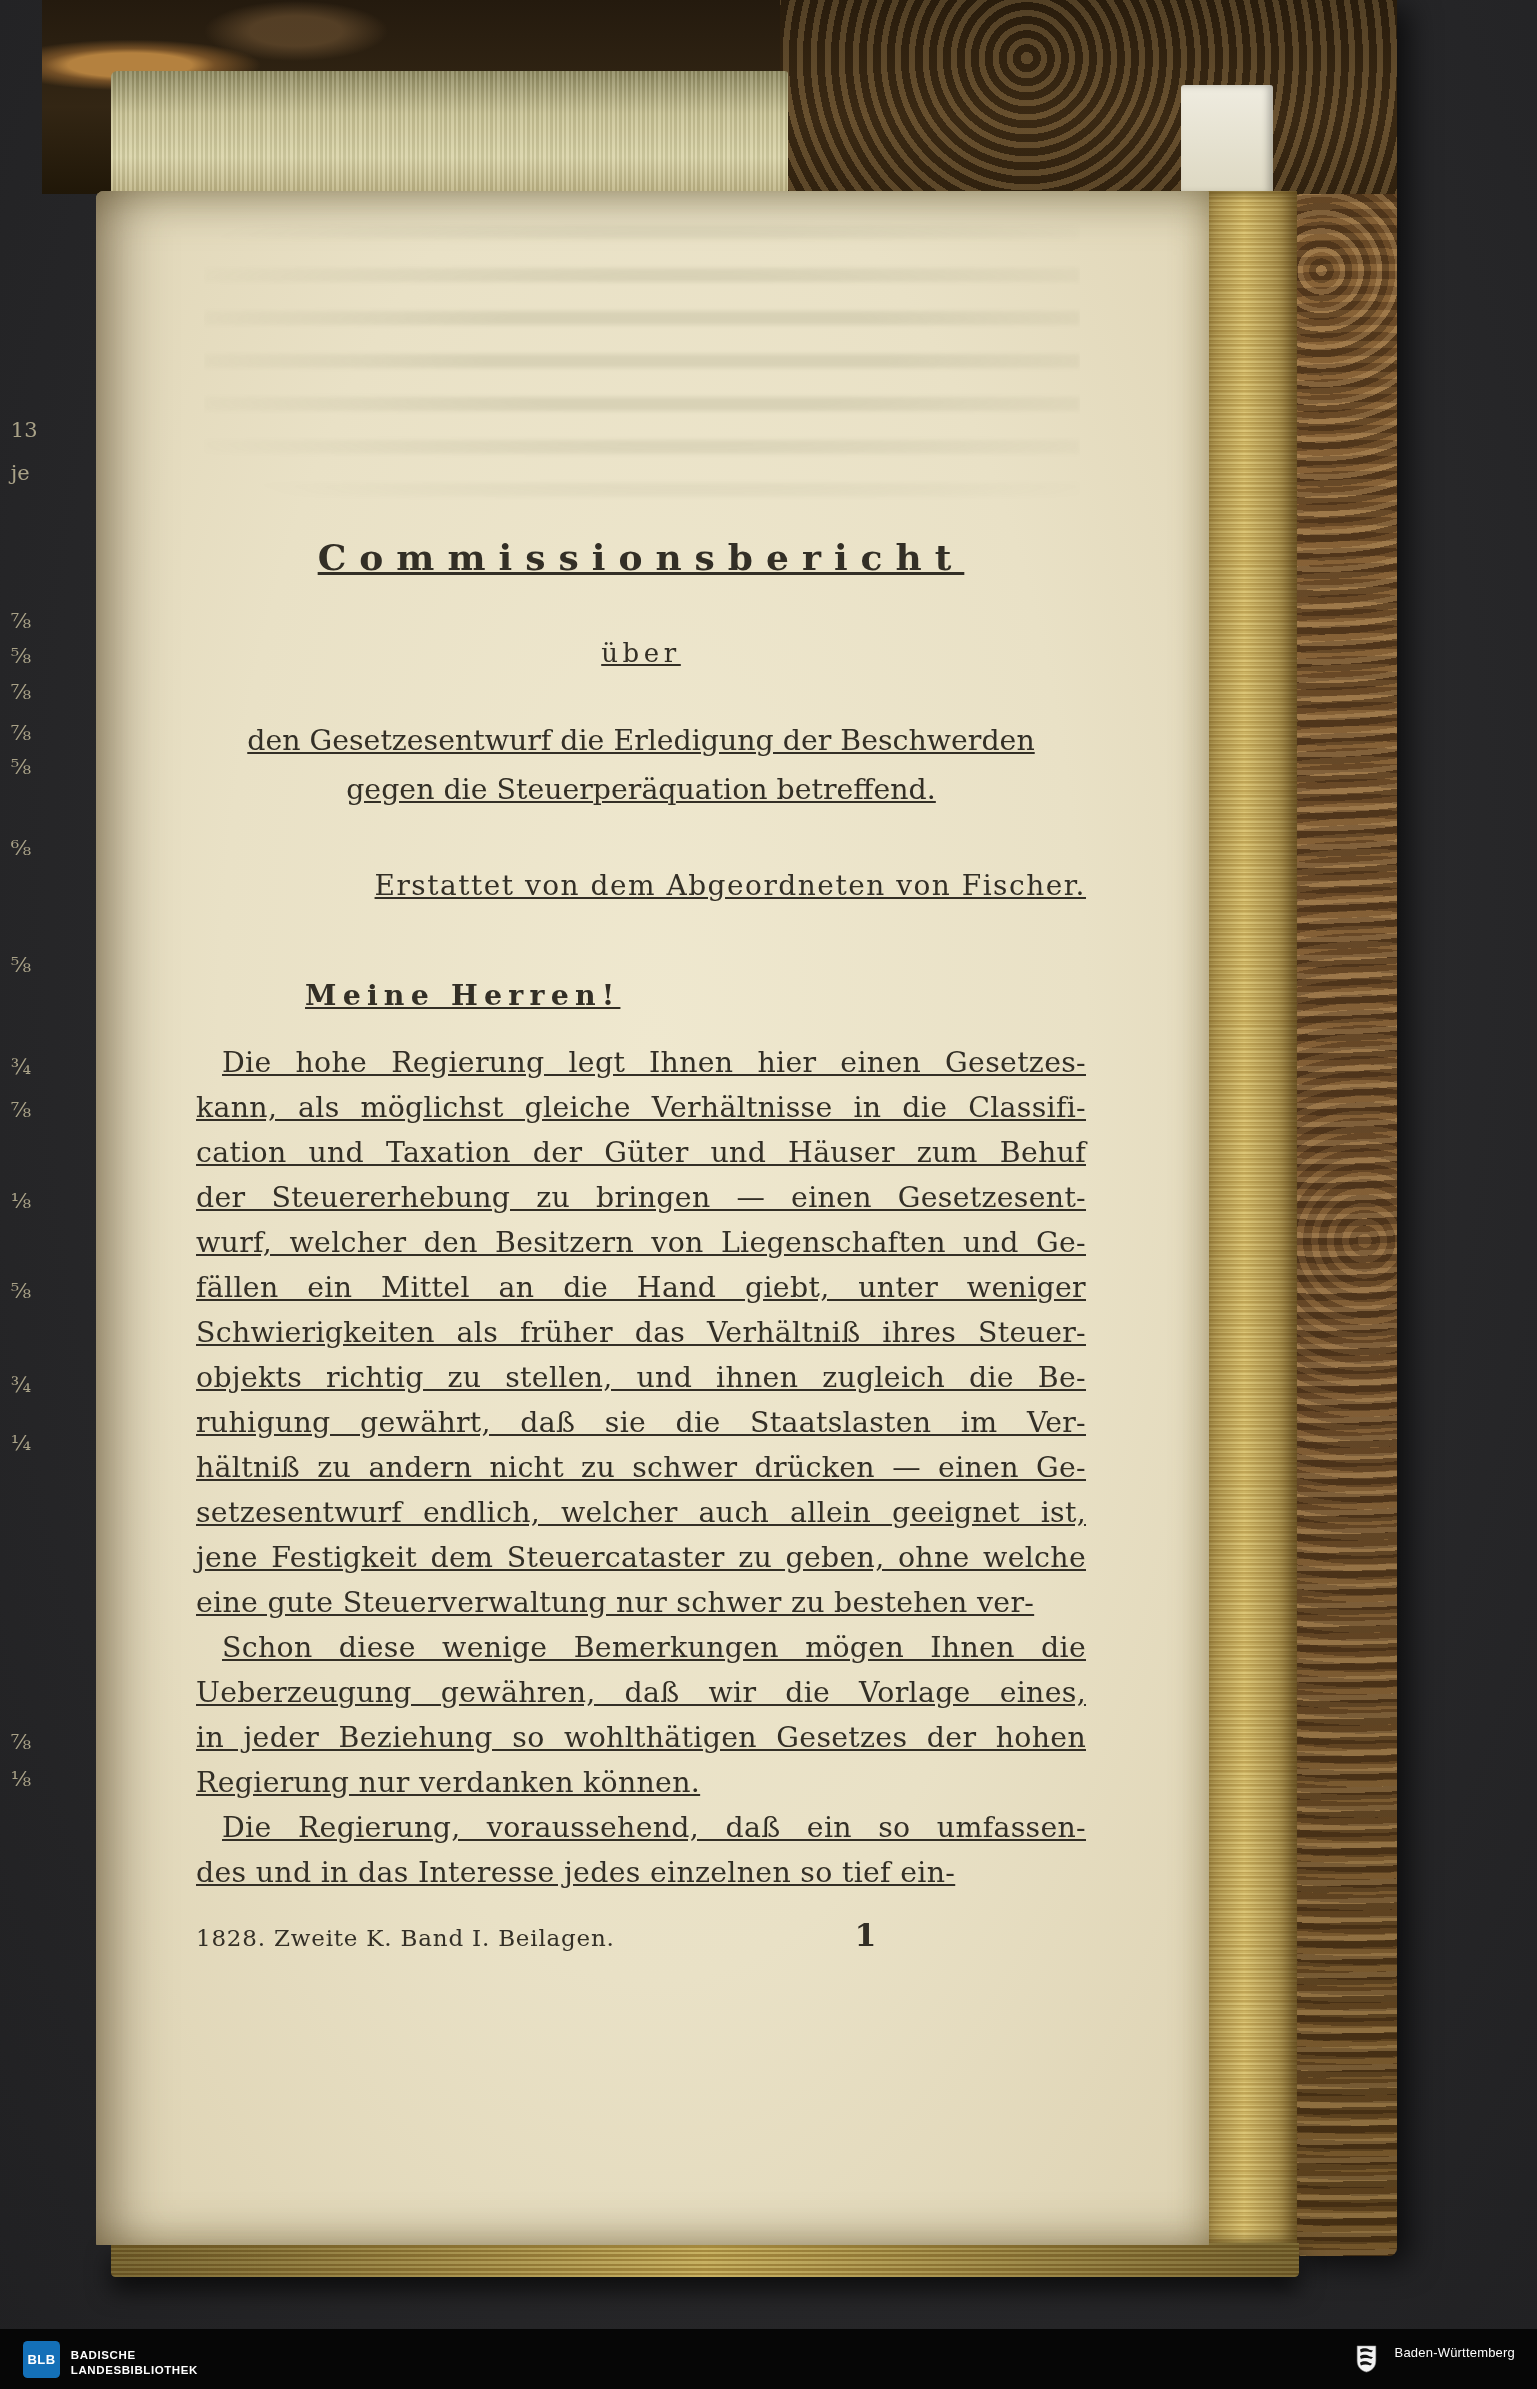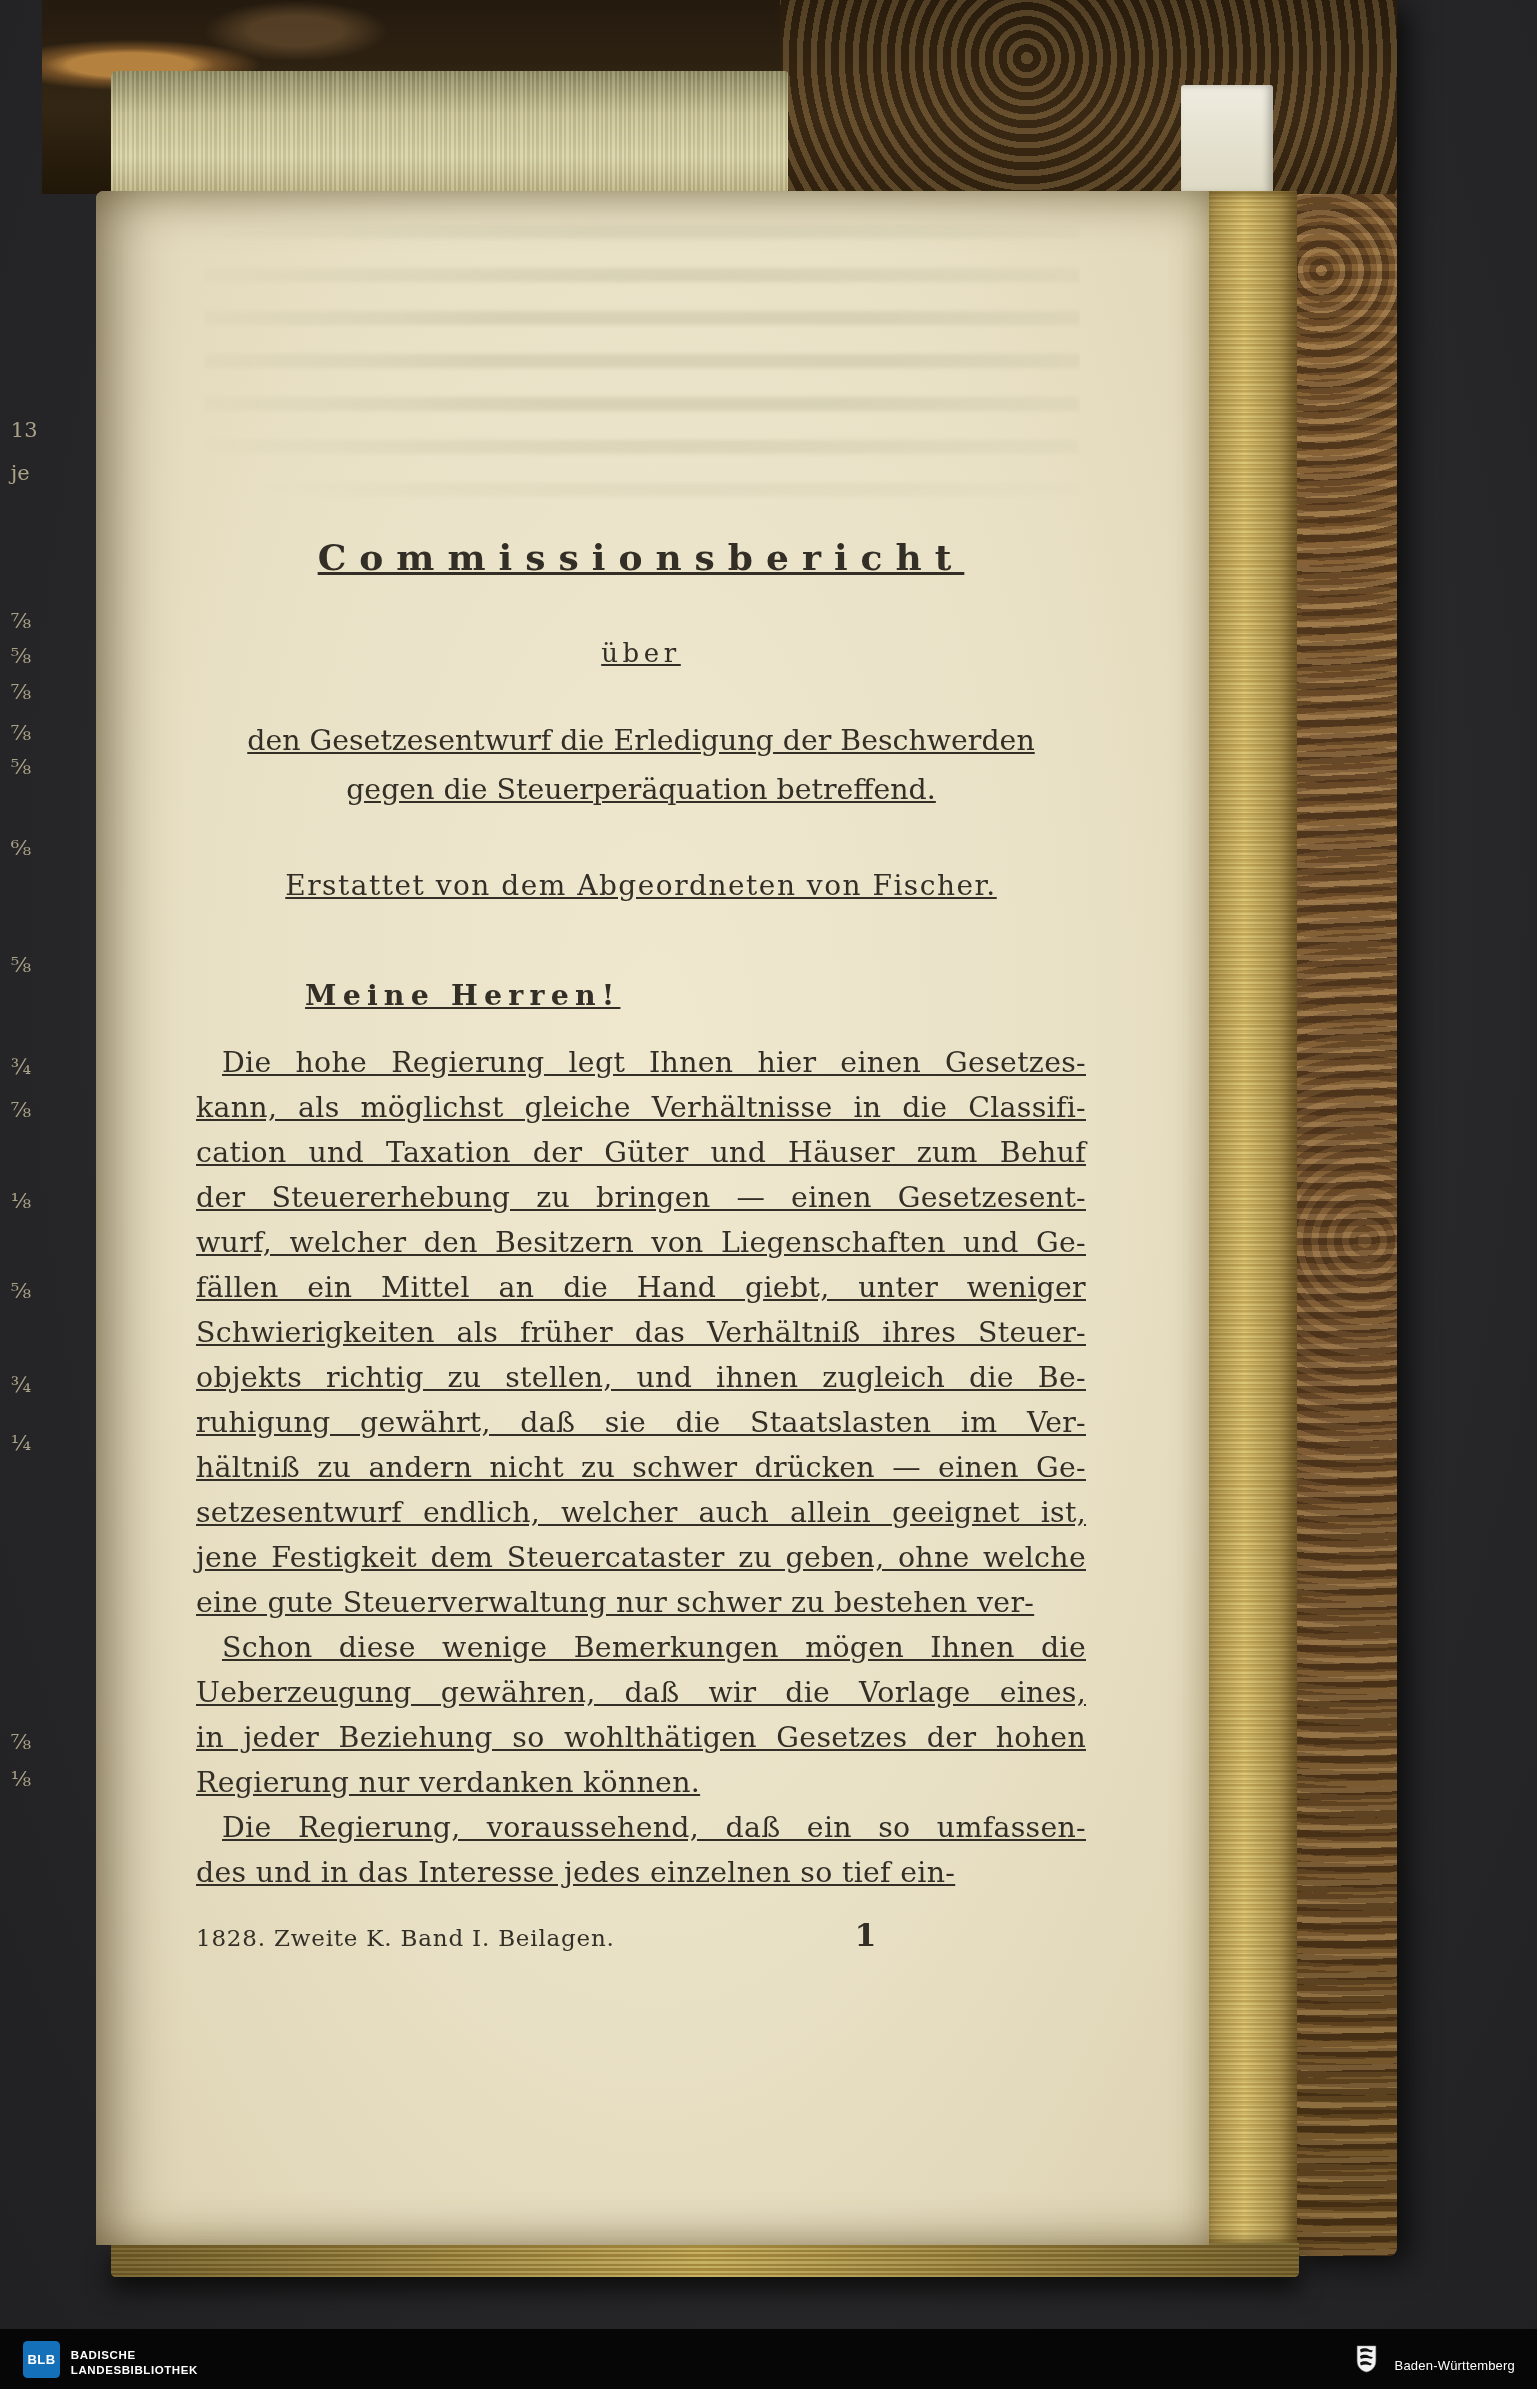--- a/index.html
+++ b/index.html
@@ -97,21 +97,21 @@
     text-rendering:optimizeLegibility;
     text-decoration:underline;
   }
   .title{
     font-size:36px;letter-spacing:13px;text-align:center;
     font-weight:bold;margin-bottom:51px;white-space:nowrap;
   }
   .ueber{font-size:26px;letter-spacing:4.6px;text-align:center;margin-bottom:40px;}
   .centered-lines .line{text-align:center;font-size:28.4px;line-height:49px;}
   .subtitle{margin-bottom:49px;}
-  .author{font-size:28px;text-align:center;letter-spacing:1.5px;margin-bottom:65px;}
+  .author{font-size:28px;text-align:right;letter-spacing:1.5px;margin-bottom:65px;}
   .salutation{
     font-size:28.4px;letter-spacing:6.2px;padding-left:109px;
     font-weight:bold;margin-bottom:21.5px;
   }
   .para .line{text-align:justify;text-align-last:justify;letter-spacing:0.3px;}
   .para .line:first-child{text-indent:26px;}
   .para .line:last-child{text-align-last:left;}
   .page-footer{position:relative;margin-top:17px;height:42px;font-size:23px;}
   .signature{position:absolute;left:0;top:4.6px;letter-spacing:0.8px;}
   .page-number{position:absolute;left:74%;top:0;font-size:31.5px;font-weight:bold;}
@@ -122,21 +122,21 @@
     padding:0 23px;box-sizing:border-box;
     font-family:"Liberation Sans", sans-serif;color:#ffffff;
   }
   .bar-left{display:flex;align-items:flex-end;gap:10.8px;}
   .blb-logo{
     width:37px;height:37px;border-radius:4.6px;background:#1470b8;
     display:flex;align-items:center;justify-content:center;
     font-weight:bold;font-size:13px;letter-spacing:0.4px;color:#fff;
   }
   .lib-name{font-size:11.5px;font-weight:bold;letter-spacing:0.6px;line-height:14.6px;}
-  .bar-right{display:flex;align-items:flex-end;gap:17px;}
+  .bar-right{display:flex;align-items:flex-start;gap:17px;}
   .bw-name{font-size:13px;letter-spacing:0.2px;}
   .bw-crest{width:23px;height:28px;display:block;}
 </style>
 </head>
 <body>
 
 <div id="stage">
 
   <div id="fragments">
       <span class="fragment" style="top: 418px;">13</span>

